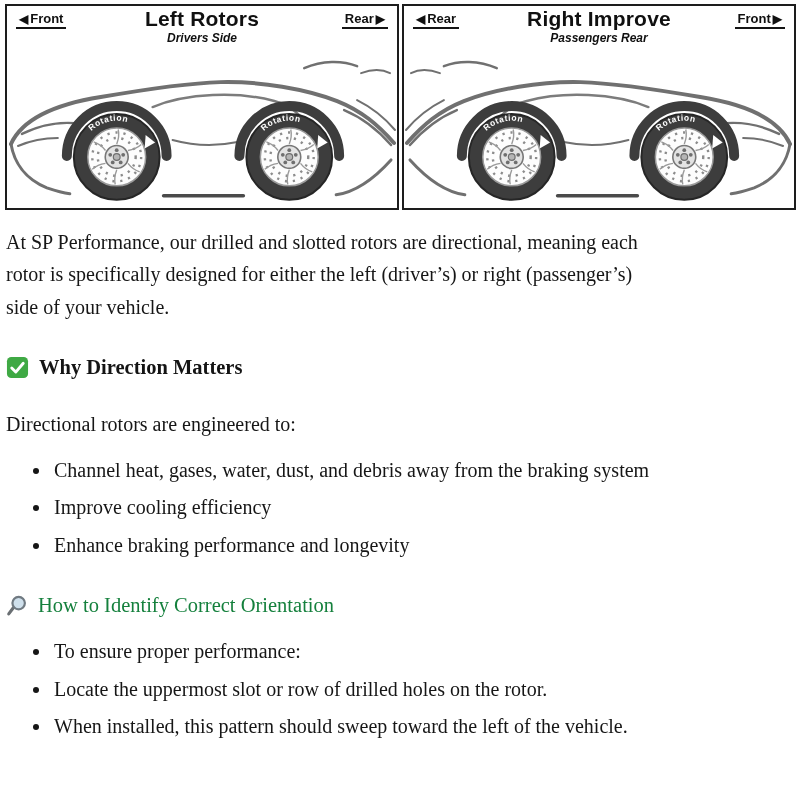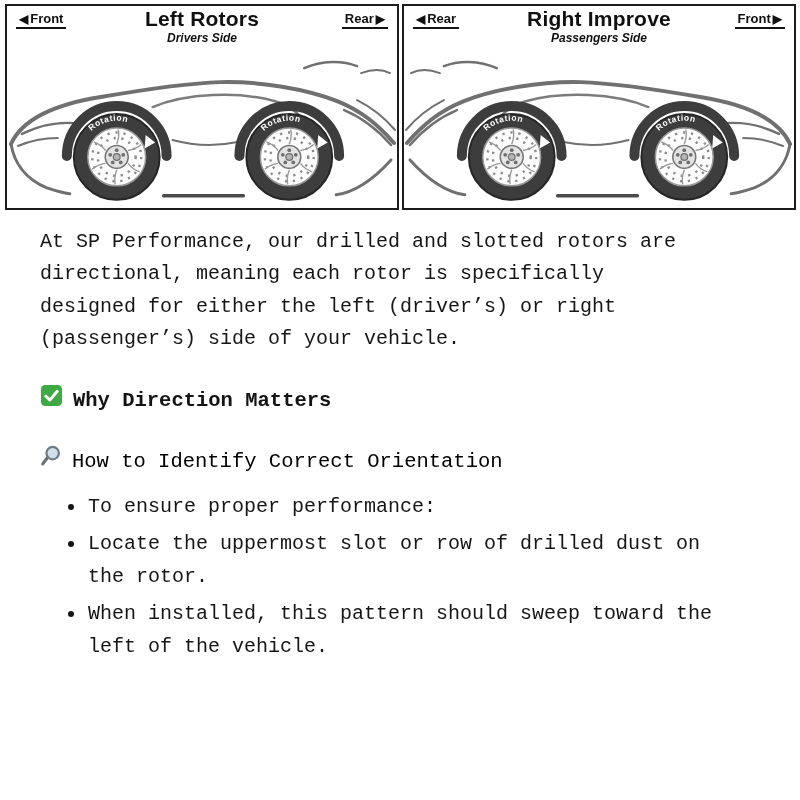--- a/index.html
+++ b/index.html
@@ -16,24 +16,24 @@
   .corner.l { left:9px; } .corner.r { right:9px; }
   .arr { font-size:12px; line-height:1; }
   .centerwrap { position:absolute; left:0; right:0; top:1px; text-align:center; }
   .ptitle { display:block; font-size:21px; font-weight:bold; letter-spacing:.2px; }
   .psub   { display:block; font-size:12px; font-weight:bold; font-style:italic; margin-top:0px; }
   .car { display:block; width:100%; height:156px; }
   .rot { font-family:"Liberation Sans", sans-serif; font-size:8.5px; font-weight:bold;
          fill:#ffffff; letter-spacing:.6px; }
 
   
-  .content { padding:16px 60px 24px 40px; font-size:20px; line-height:1.62;font-family:Liberation Mono, monospace; }
+  .content { padding:16px 60px 24px 6px; font-size:20px; line-height:1.62; }
   .intro { margin:0; max-width:645px; }
-  h2 { font-size:20.5px; margin:28px 0 0 0; display:flex; align-items:flex-start; gap:10px; font-weight:bold; color:#141414; }
-  h2.h-reg { font-weight:normal; color:#000000; }
+  h2 { font-size:20.5px; margin:28px 0 0 0; display:flex; align-items:center; gap:10px; font-weight:bold; color:#141414; }
+  h2.h-reg { font-weight:normal; color:#15803d; }
   .lead { margin:24px 0 0 0; }
   ul { margin:13px 0 0 0; padding:0 0 0 46px; max-width:642px; }
   li { margin:0 0 5px 0; padding-left:2px; }
   .check, .mag { flex:0 0 auto; display:block; }
 </style>
 </head>
 <body>
 
 <svg width="0" height="0" style="position:absolute" aria-hidden="true">
   <defs>
@@ -118,21 +118,21 @@
     </div>
 
     <div class="panel">
       <div class="panel-head">
         <span class="corner l">
           <span class="arr">◀</span>
           <span>Rear</span>
         </span>
         <span class="centerwrap">
           <span class="ptitle">Right Improve</span>
-          <span class="psub">Passengers Side</span>
+          <span class="psub">Passengers Rear</span>
         </span>
         <span class="corner r">
           <span>Front</span>
           <span class="arr">▶</span>
         </span>
       </div>
       <svg class="car" viewBox="0 0 391 156">
         <use href="#carbody" transform="translate(391,0) scale(-1,1)"></use>
         <use href="#wheel" transform="translate(281,105)"></use>
         <use href="#wheel" transform="translate(108,105)"></use>
@@ -153,30 +153,36 @@
     <p class="intro">At SP Performance, our drilled and slotted rotors are directional, meaning each rotor is specifically designed for either the left (driver’s) or right (passenger’s) side of your vehicle.</p>
 
     <h2 class="h-bold">
       <svg class="check" viewBox="0 0 24 24" width="23" height="23">
         <rect x="1" y="1" width="22" height="22" rx="4.5" fill="#3fa944"></rect>
         <path d="M6 12.6 L10.2 16.8 L18 7.6" fill="none" stroke="#ffffff" stroke-width="3" stroke-linecap="round" stroke-linejoin="round"></path>
       </svg>
       <span>Why Direction Matters</span>
     </h2>
 
+    <p class="lead">Directional rotors are engineered to:</p>
 
+    <ul>
+      <li>Channel heat, gases, water, dust, and debris away from the braking system</li>
+      <li>Improve cooling efficiency</li>
+      <li>Enhance braking performance and longevity</li>
+    </ul>
 
     <h2 class="h-reg">
       <svg class="mag" viewBox="0 0 24 24" width="22" height="22">
         <line x1="7.8" y1="14.2" x2="3" y2="20.6" stroke="#6a6f73" stroke-width="3.4" stroke-linecap="round"></line>
         <circle cx="13.8" cy="8.8" r="6.8" stroke="#707a82" stroke-width="2.4" fill="#cfe0ec"></circle>
       </svg>
       <span>How to Identify Correct Orientation</span>
     </h2>
 
     <ul>
       <li>To ensure proper performance:</li>
-      <li>Locate the uppermost slot or row of drilled dust on the rotor.</li>
+      <li>Locate the uppermost slot or row of drilled holes on the rotor.</li>
       <li>When installed, this pattern should sweep toward the left of the vehicle.</li>
     </ul>
 
   </div>
 </div>
 
 </body></html>

